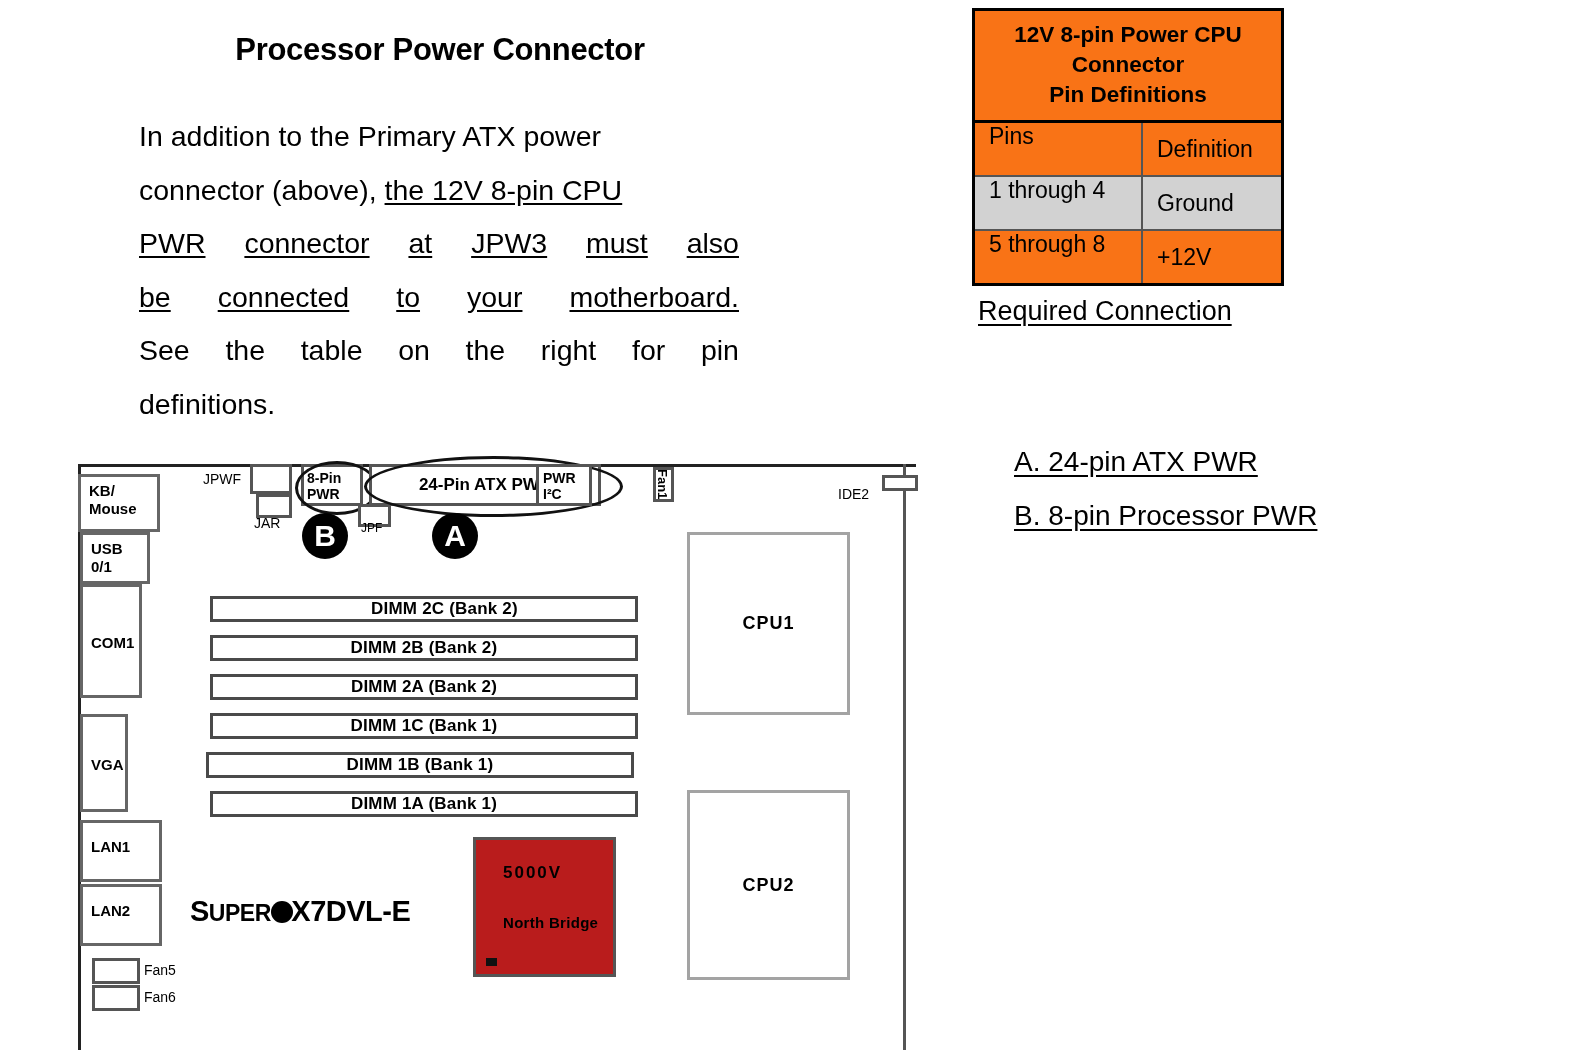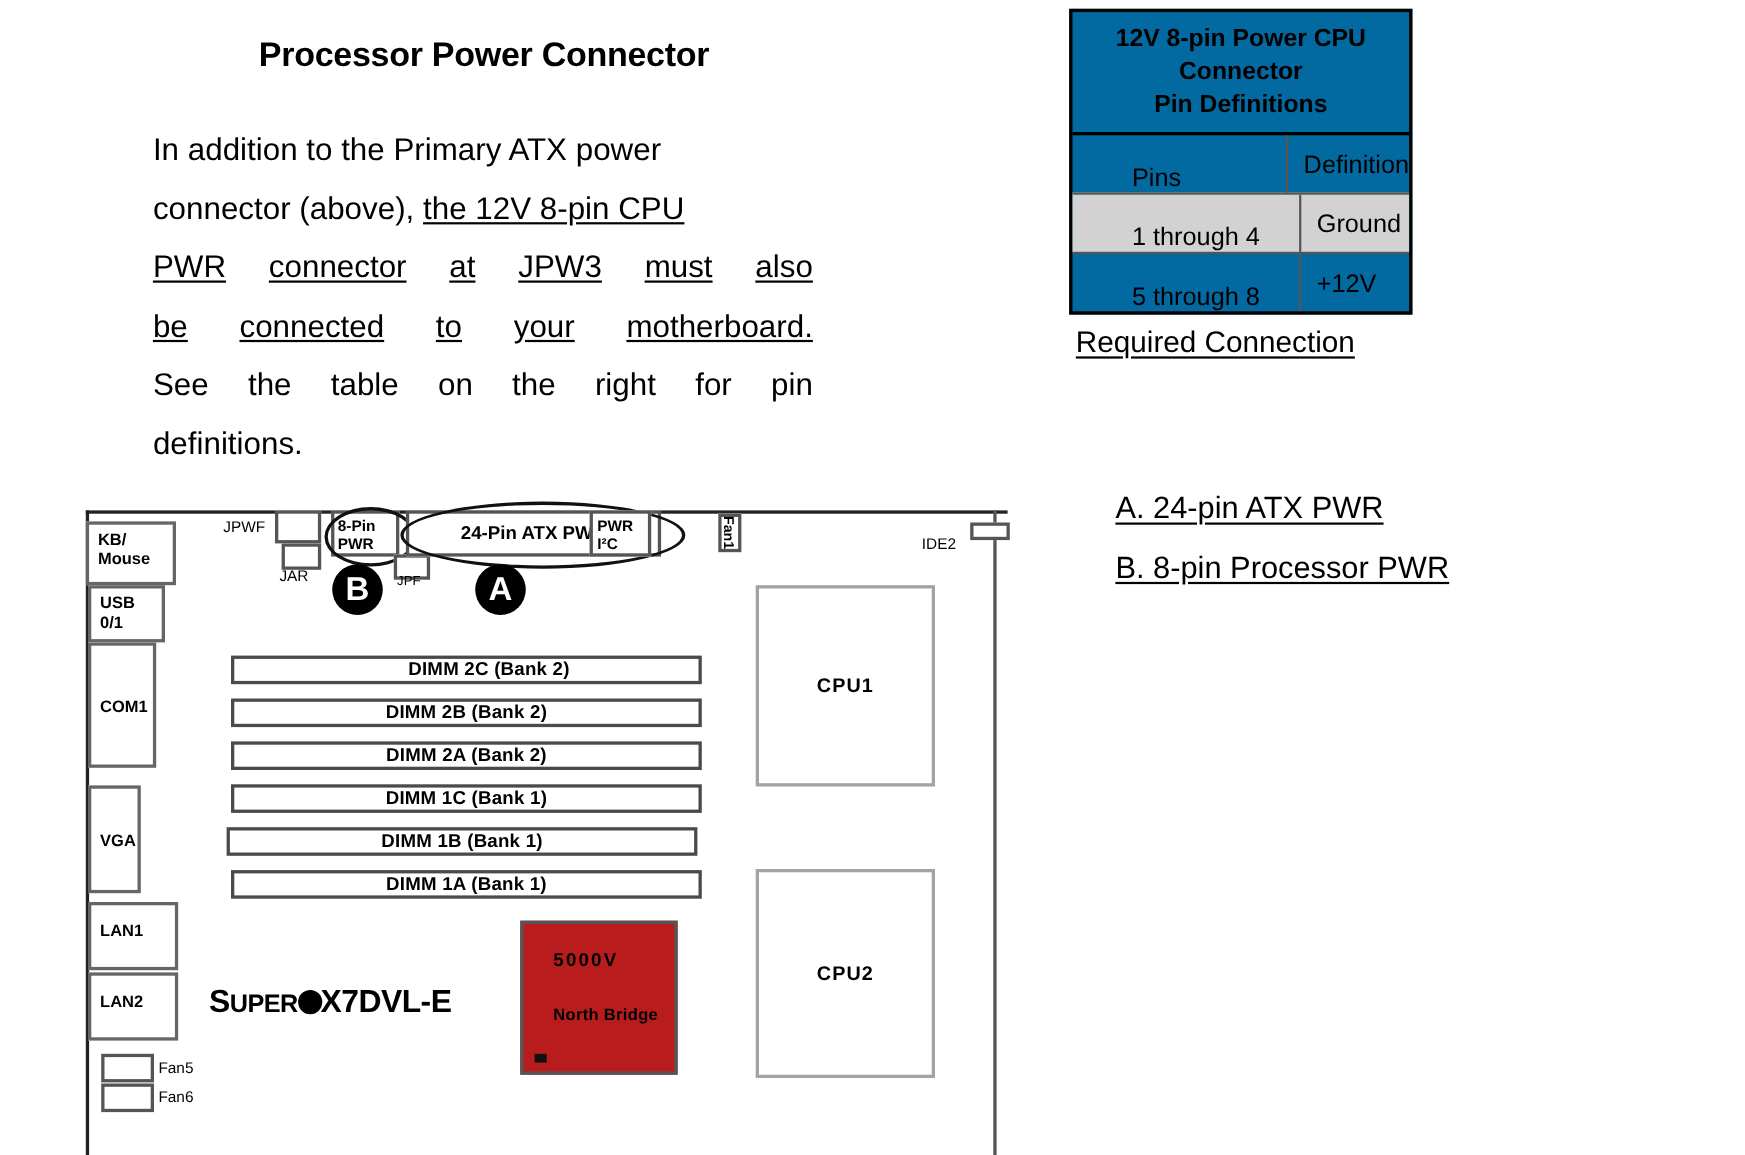--- a/index.html
+++ b/index.html
@@ -43,35 +43,34 @@
   .u { text-decoration: underline; text-underline-offset: 3px; }
 
   
   #pin-table {
     position: absolute;
     left: 972px;
     top: 8px;
     width: 312px;
     border: 3px solid #000;
     box-sizing: border-box;
-    background: #0369a1;
+    background: #f97316;
   }
   #pin-table-caption {
     padding: 9px 6px 10px;
     text-align: center;
     font-size: 22.5px;
     font-weight: bold;
     line-height: 30px;
     border-bottom: 3px solid #000;
   }
   .ptbl-row {
     display: flex;
     height: 52px;
-    align-items: flex-end;
-    padding-left: 40px;
+    align-items: flex-start;
   }
   .ptbl-row + .ptbl-row { border-top: 2px solid #555; }
   .ptbl-row.shaded { background: #d2d2d2; }
   .ptbl-c1 {
     width: 166px;
     box-sizing: border-box;
     padding-left: 14px;
     font-size: 23px;
   }
   .ptbl-c2 {

